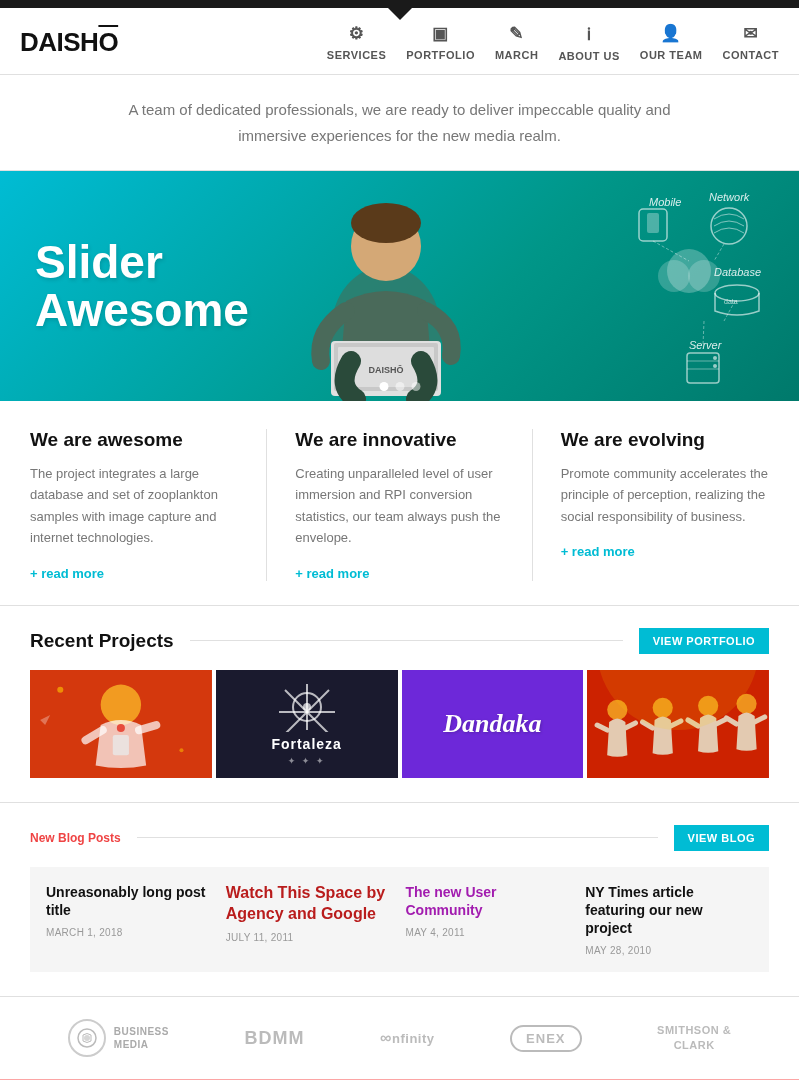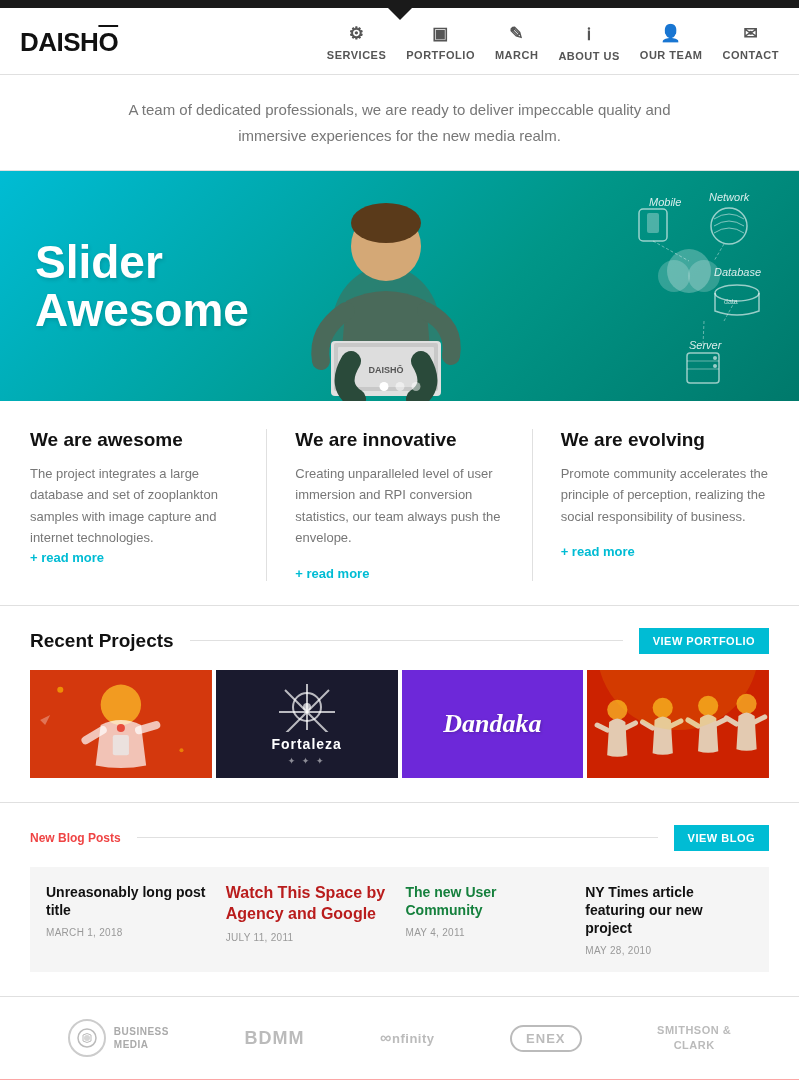--- a/index.html
+++ b/index.html
@@ -114,21 +114,21 @@
   <div style="position:absolute;bottom:10px;left:50%;transform:translateX(-50%);display:flex;gap:7px;z-index:10;">
     <div style="width:9px;height:9px;border-radius:50%;background:#fff;opacity:1;"></div>
     <div style="width:9px;height:9px;border-radius:50%;background:rgba(255,255,255,0.5);"></div>
     <div style="width:9px;height:9px;border-radius:50%;background:rgba(255,255,255,0.5);"></div>
   </div>
 </div>
 
 <div style="display:flex;padding:28px 30px 24px;border-bottom:1px solid #e0e0e0;">
   <div style="flex:1;padding:0 14px 0 0;">
     <h3 style="font-size:19px;font-weight:900;color:#111;margin-bottom:12px;">We are awesome</h3>
-    <p style="font-size:13px;color:#777;line-height:1.65;">The project integrates a large database and set of zooplankton samples with image capture and internet technologies.</p>
+    <p style="font-size:13px;color:#777;line-height:1.65;margin-bottom:16px;">The project integrates a large database and set of zooplankton samples with image capture and internet technologies.</p>
     <a style="color:#00bcd4;font-size:13px;font-weight:bold;text-decoration:none;cursor:pointer;">+ read more</a>
   </div>
   <div style="width:1px;background:#e0e0e0;margin:0 14px;align-self:stretch;"></div>
   <div style="flex:1;padding:0 14px;">
     <h3 style="font-size:19px;font-weight:900;color:#111;margin-bottom:12px;">We are innovative</h3>
     <p style="font-size:13px;color:#777;line-height:1.65;margin-bottom:16px;">Creating unparalleled level of user immersion and RPI conversion statistics, our team always push the envelope.</p>
     <a style="color:#00bcd4;font-size:13px;font-weight:bold;text-decoration:none;cursor:pointer;">+ read more</a>
   </div>
   <div style="width:1px;background:#e0e0e0;margin:0 14px;align-self:stretch;"></div>
   <div style="flex:1;padding:0 0 0 14px;">
@@ -224,21 +224,21 @@
   <div style="display:flex;gap:12px;background:#f5f5f5;padding:16px;">
     <div style="flex:1;cursor:pointer;">
       <h4 style="font-size:14px;font-weight:900;color:#111;margin-bottom:8px;line-height:1.3;">Unreasonably long post title</h4>
       <div style="font-size:10px;color:#999;letter-spacing:0.3px;text-transform:uppercase;">MARCH 1, 2018</div>
     </div>
     <div style="flex:1;cursor:pointer;">
       <h4 style="font-size:16px;font-weight:900;color:#b91c1c;margin-bottom:8px;line-height:1.3;">Watch This Space by Agency and Google</h4>
       <div style="font-size:10px;color:#999;letter-spacing:0.3px;text-transform:uppercase;">JULY 11, 2011</div>
     </div>
     <div style="flex:1;cursor:pointer;">
-      <h4 style="font-size:14px;font-weight:900;color:#15803d;margin-bottom:8px;line-height:1.3;">The new User Community</h4>
+      <h4 style="font-size:14px;font-weight:900;color:#a21caf;margin-bottom:8px;line-height:1.3;">The new User Community</h4>
       <div style="font-size:10px;color:#999;letter-spacing:0.3px;text-transform:uppercase;">MAY 4, 2011</div>
     </div>
     <div style="flex:1;cursor:pointer;">
       <h4 style="font-size:14px;font-weight:900;color:#111;margin-bottom:8px;line-height:1.3;">NY Times article featuring our new project</h4>
       <div style="font-size:10px;color:#999;letter-spacing:0.3px;text-transform:uppercase;">MAY 28, 2010</div>
     </div>
   </div>
 </div>
 
 <div style="display:flex;align-items:center;justify-content:space-around;padding:22px 30px;border-bottom:1px solid #fca5a5;">

